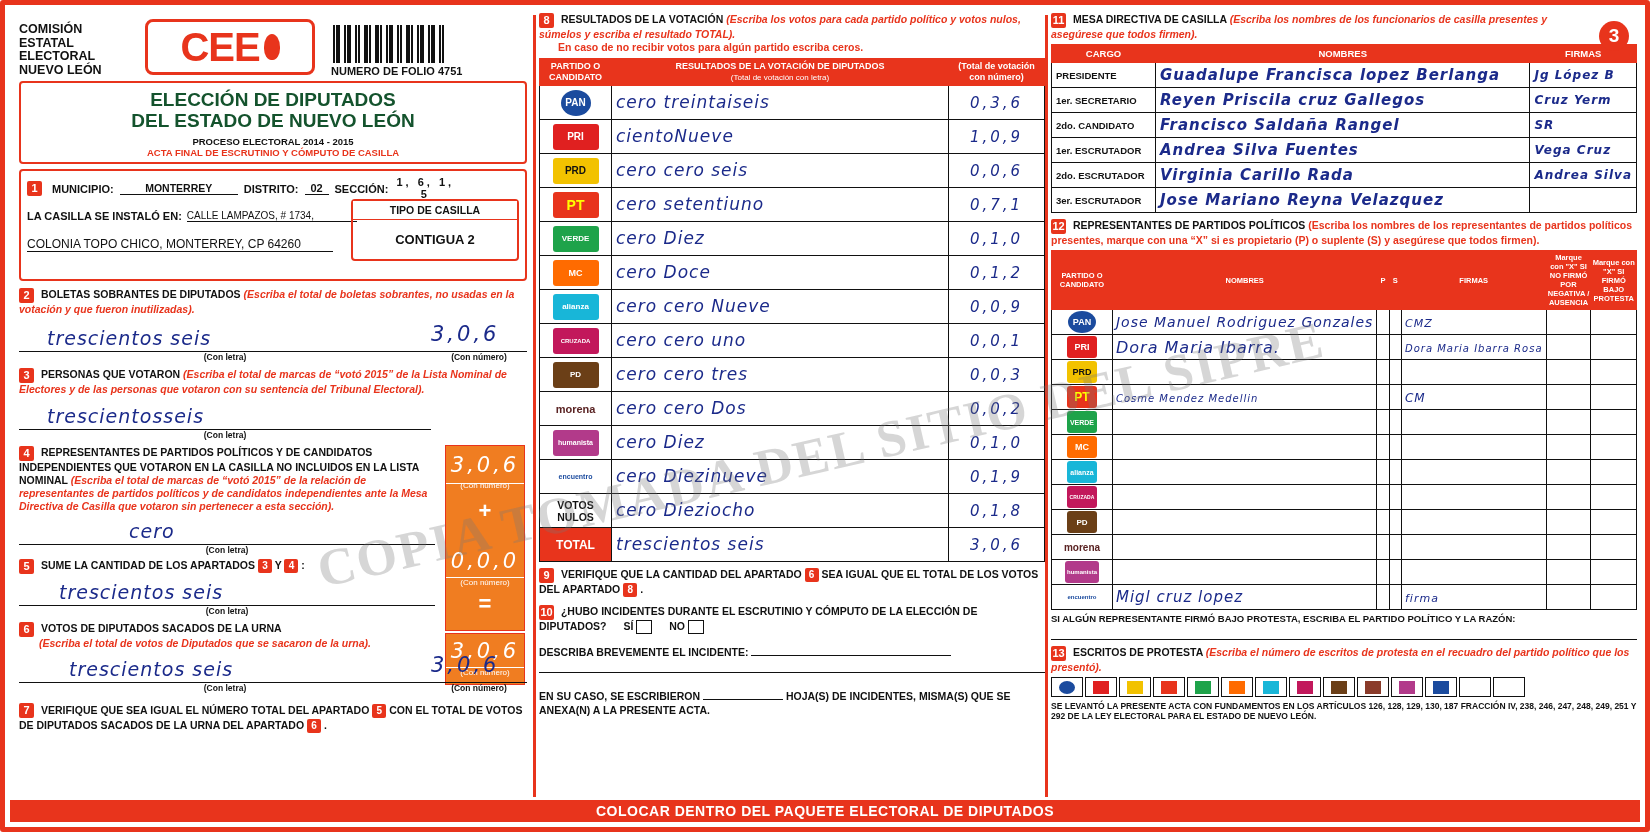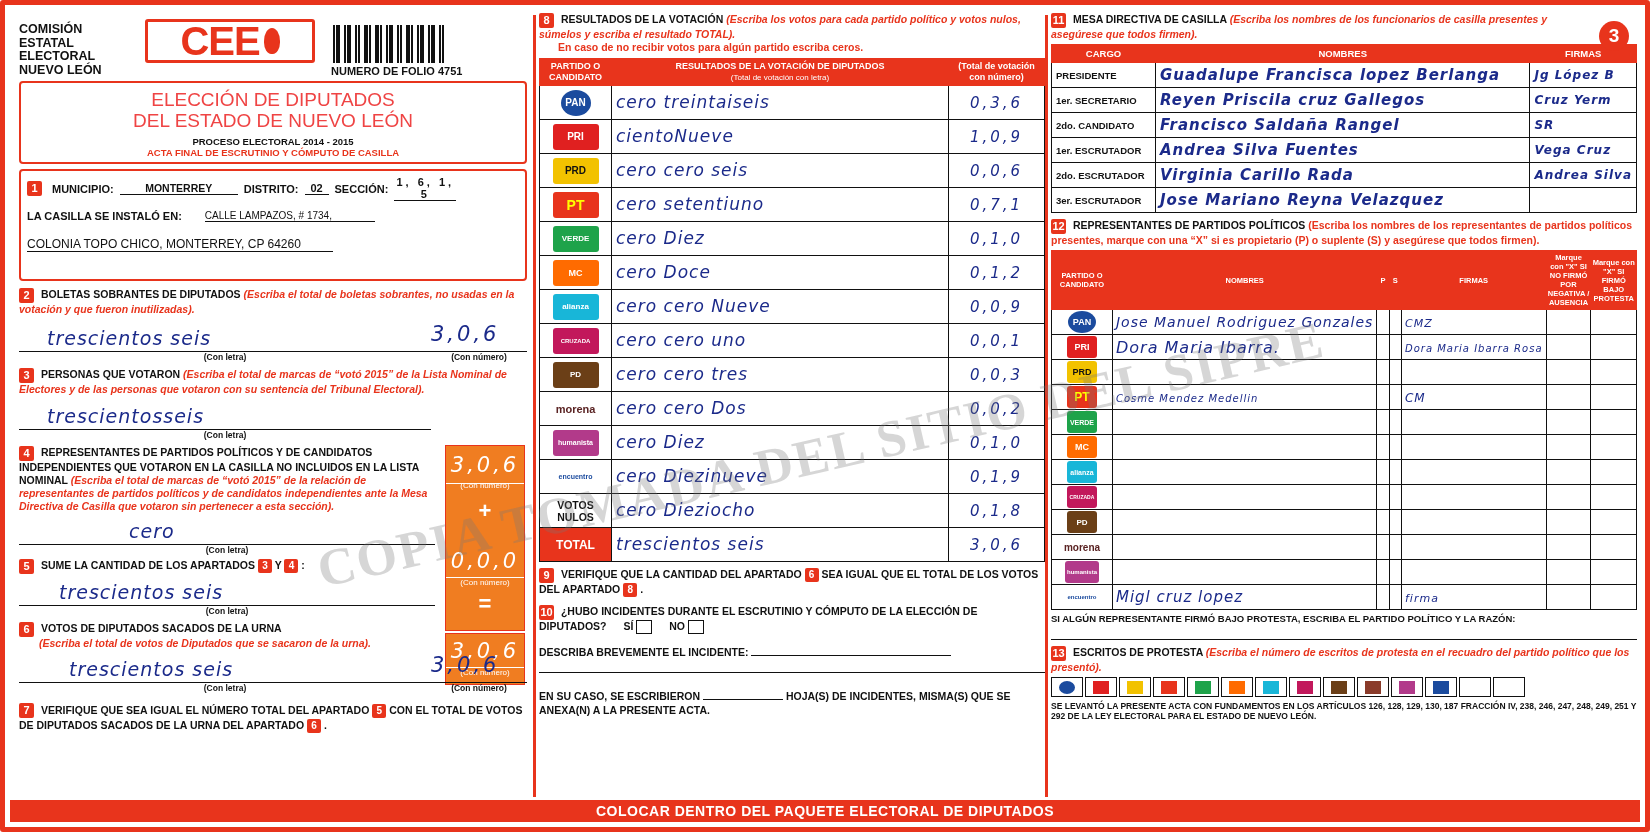--- a/index.html
+++ b/index.html
@@ -50,36 +50,36 @@
   .boxnum {
     display:inline-block; width:14px; height:14px; line-height:14px;
     background:#e8341c; color:#fff; font-size:10px; font-weight:bold;
     text-align:center; border-radius:2px;
   }
 
   
   .hdr { position:relative; height:68px; }
   .cee-left { position:absolute; left:6px; top:10px; font-size:12.5px; font-weight:bold; line-height:13.5px; color:#111; }
   .cee-logo {
-    position:absolute; left:132px; top:6px; width:170px; height:44px;
-    border:3px solid #e8341c; border-radius:3px; display:flex; align-items:center; justify-content:center;text-align:center;
+    position:absolute; left:132px; top:6px; width:170px; height:56px;
+    border:3px solid #e8341c; border-radius:8px; display:flex; align-items:center; justify-content:center;text-align:center;
   }
   .cee-logo span { font-size:40px; font-weight:bold; color:#e8341c; letter-spacing:-1px; font-family:"Liberation Sans", sans-serif;}
   .cee-dot { width:16px; height:26px; background:#e8341c; border-radius:50% 50% 45% 45%; margin-left:4px; }
   .barcode { position:absolute; left:320px; top:12px; width:160px; height:38px; }
   .barcode i { display:inline-block; width:2px; height:38px; background:#111; margin-right:1px; }
   .barcode i.w { width:4px; }
   .barcode i.t { background:#fff; }
   .folio { position:absolute; left:318px; top:52px; font-size:11px; font-weight:bold; }
 
   .titlebox {
     margin:0 6px; border:2px solid #e8341c; border-radius:4px; padding:6px 4px 4px;
     text-align:center;
   }
-  .titlebox .t1 { color:#ef4444; font-size:19px; font-weight:normal; line-height:21px; }
+  .titlebox .t1 { color:#14532d; font-size:19px; font-weight:bold; line-height:21px; }
   .titlebox .t2 { font-size:9.5px; font-weight:bold; margin-top:5px; }
   .titlebox .t3 { font-size:9.5px; font-weight:bold; color:#e8341c; }
 
   .infobox { margin:5px 6px 0; border:2px solid #e8341c; border-radius:4px; padding:5px 6px; position:relative; height:112px; }
   .lbl { font-size:11px; font-weight:bold; }
   .fieldline { border-bottom:1px solid #111; }
   .tipo { position:absolute; right:6px; top:28px; width:168px; border:2px solid #e8341c; border-radius:4px; text-align:center; }
   .tipo .th { background:#fff; font-size:10.5px; font-weight:bold; padding:3px 0; border-bottom:1px solid #e8341c; }
   .tipo .tv { font-size:13px; font-weight:bold; padding:12px 0 12px; }
 
@@ -188,26 +188,30 @@
     <div class="infobox">
       <div style="display:flex; align-items:center; gap:6px;">
         <span class="stepnum">1</span>
         <span class="lbl">MUNICIPIO:</span>
         <span class="fieldline bold" style="width:118px; text-align:center; font-size:10.5px;">MONTERREY</span>
         <span class="lbl">DISTRITO:</span>
         <span class="fieldline bold" style="width:24px; text-align:center; font-size:11px;">02</span>
         <span class="lbl">SECCIÓN:</span>
         <span class="fieldline bold" style="width:62px; text-align:center; font-size:11px; letter-spacing:3px;">1, 6, 1, 5</span>
       </div>
-      <div style="display:flex; align-items:flex-end; gap:23px; margin-top:9px;">
+      <div style="display:flex; align-items:flex-end; gap:5px; margin-top:9px;">
         <span class="lbl">LA CASILLA SE INSTALÓ EN:</span>
         <span class="fieldline" style="width:170px; font-size:10px;">CALLE LAMPAZOS, # 1734,</span>
       </div>
       <div style="margin-top:12px;">
         <span class="fieldline" style="display:inline-block; width:306px; font-size:12px;">COLONIA TOPO CHICO, MONTERREY, CP 64260</span>
+      </div>
+      <div class="tipo">
+        <div class="th">TIPO DE CASILLA</div>
+        <div class="tv">CONTIGUA 2</div>
       </div>
     </div>
 
     <div class="blk">
       <div class="head">
         <span class="stepnum">2</span>
         <span>BOLETAS SOBRANTES DE DIPUTADOS</span>
         <span class="note">(Escriba el total de boletas sobrantes, no usadas en la votación y que fueron inutilizadas).</span>
       </div>
       <div style="display:flex; align-items:flex-end; margin-top:4px;">

